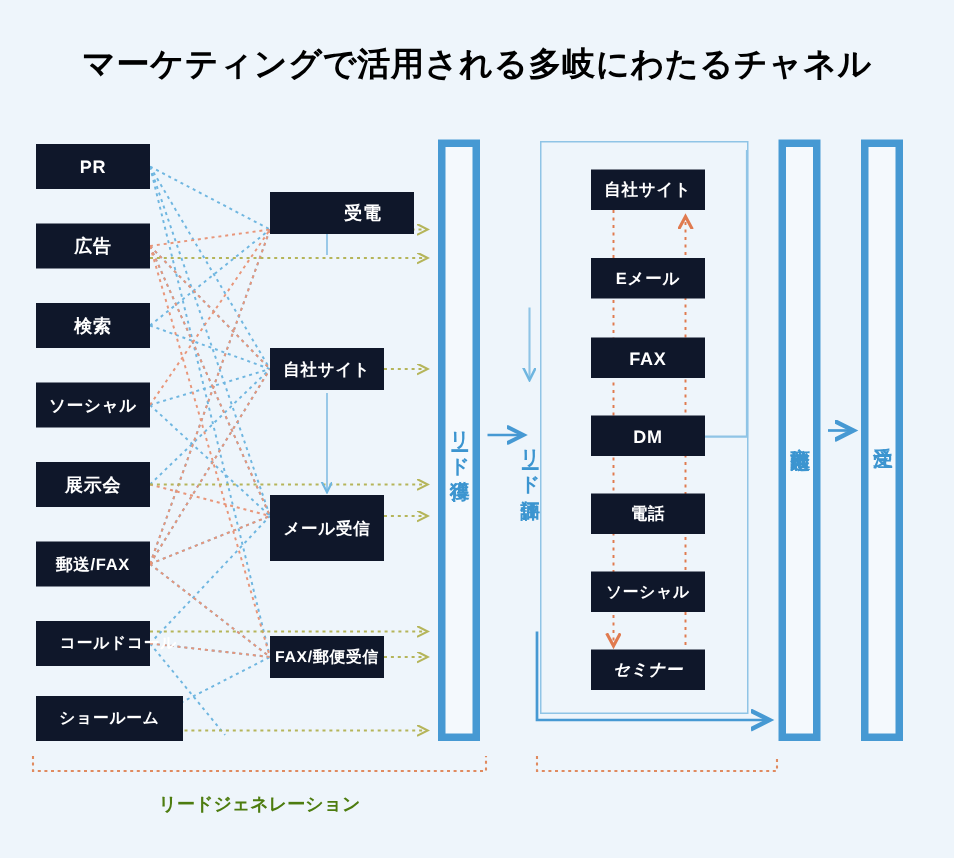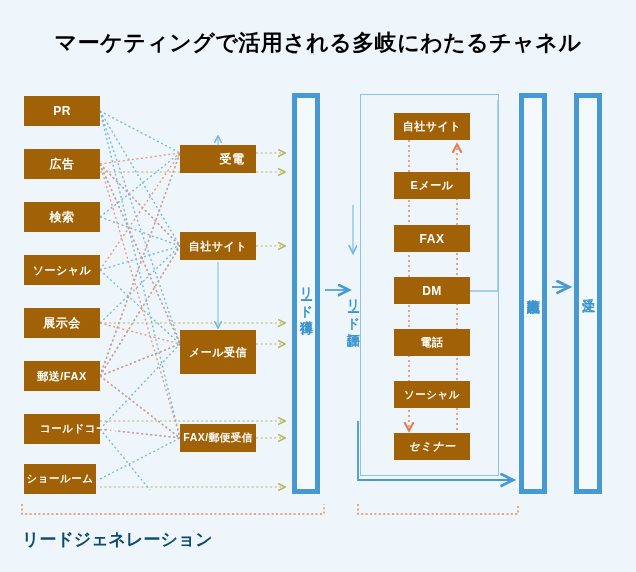--- a/index.html
+++ b/index.html
@@ -15,21 +15,21 @@
     position:absolute;left:0;top:28px;width:636px;
     text-align:center;
     font-size:22px;font-weight:bold;
     color:#000000;letter-spacing:.5px;
     white-space:nowrap;
   }
 
   
   .chip{
     position:absolute;
-    background:#a16207;
+    background:#0f172a;
     color:#ffffff;
     display:flex;align-items:center;justify-content:center;
     font-size:12px;font-weight:bold;
     letter-spacing:.5px;
     box-sizing:border-box;
     white-space:nowrap;
   }
   .chip.small{font-size:11px;}
   .chip.xsmall{font-size:10.5px;}
 
@@ -53,23 +53,23 @@
 
   .nurture-frame{
     position:absolute;
     border:1.5px solid #8fc4e6;
     box-sizing:border-box;
     background:transparent;
   }
 
   .bottom-label{
     position:absolute;
-    font-size:17px;font-weight:bold;
-    color:#0c4a6e;
-    text-align:left;
+    font-size:12px;font-weight:bold;
+    color:#4d7c0f;
+    text-align:center;
     white-space:nowrap;
   }
 
   svg.overlay{position:absolute;left:0;top:0;width:636px;height:572px;pointer-events:none;}
 </style>
 </head>
 <body>
 
 <div id="root">
 
@@ -183,25 +183,25 @@
   <div class="nurture-frame" style="left:360px;top:94px;width:139px;height:382px;"></div>
 
   <div>
     <div class="chip" style="left:24px;top:96px;width:76px;height:30px;">PR</div>
     <div class="chip" style="left:24px;top:149px;width:76px;height:30px;">広告</div>
     <div class="chip" style="left:24px;top:202px;width:76px;height:30px;">検索</div>
     <div class="chip small" style="left:24px;top:255px;width:76px;height:30px;">ソーシャル</div>
     <div class="chip" style="left:24px;top:308px;width:76px;height:30px;">展示会</div>
     <div class="chip small" style="left:24px;top:361px;width:76px;height:30px;">郵送/FAX</div>
     <div class="chip xsmall" style="left:24px;top:414px;width:76px;height:30px;padding-left:34px;">コールドコール</div>
-    <div class="chip xsmall" style="left:24px;top:464px;width:72px;height:30px;">ショールーム</div>
+    <div class="chip xsmall" style="left:24px;top:464px;width:98px;height:30px;">ショールーム</div>
   </div>
 
   <div>
-    <div class="chip" style="left:180px;top:145px;width:76px;height:28px;padding-left:28px;">受電</div>
+    <div class="chip" style="left:180px;top:128px;width:96px;height:28px;padding-left:28px;">受電</div>
     <div class="chip small" style="left:180px;top:232px;width:76px;height:28px;">自社サイト</div>
     <div class="chip small" style="left:180px;top:330px;width:76px;height:44px;">メール受信</div>
     <div class="chip xsmall" style="left:180px;top:424px;width:76px;height:28px;">FAX/郵便受信</div>
   </div>
 
   <div class="stagebar" style="left:292px;top:93px;width:28px;height:401px;"></div>
   <div class="vtext" style="left:292px;top:240px;width:28px;height:110px;">リード獲得</div>
 
   <div class="vtext" style="left:340px;top:252px;width:26px;height:110px;">リード評価</div>
 

